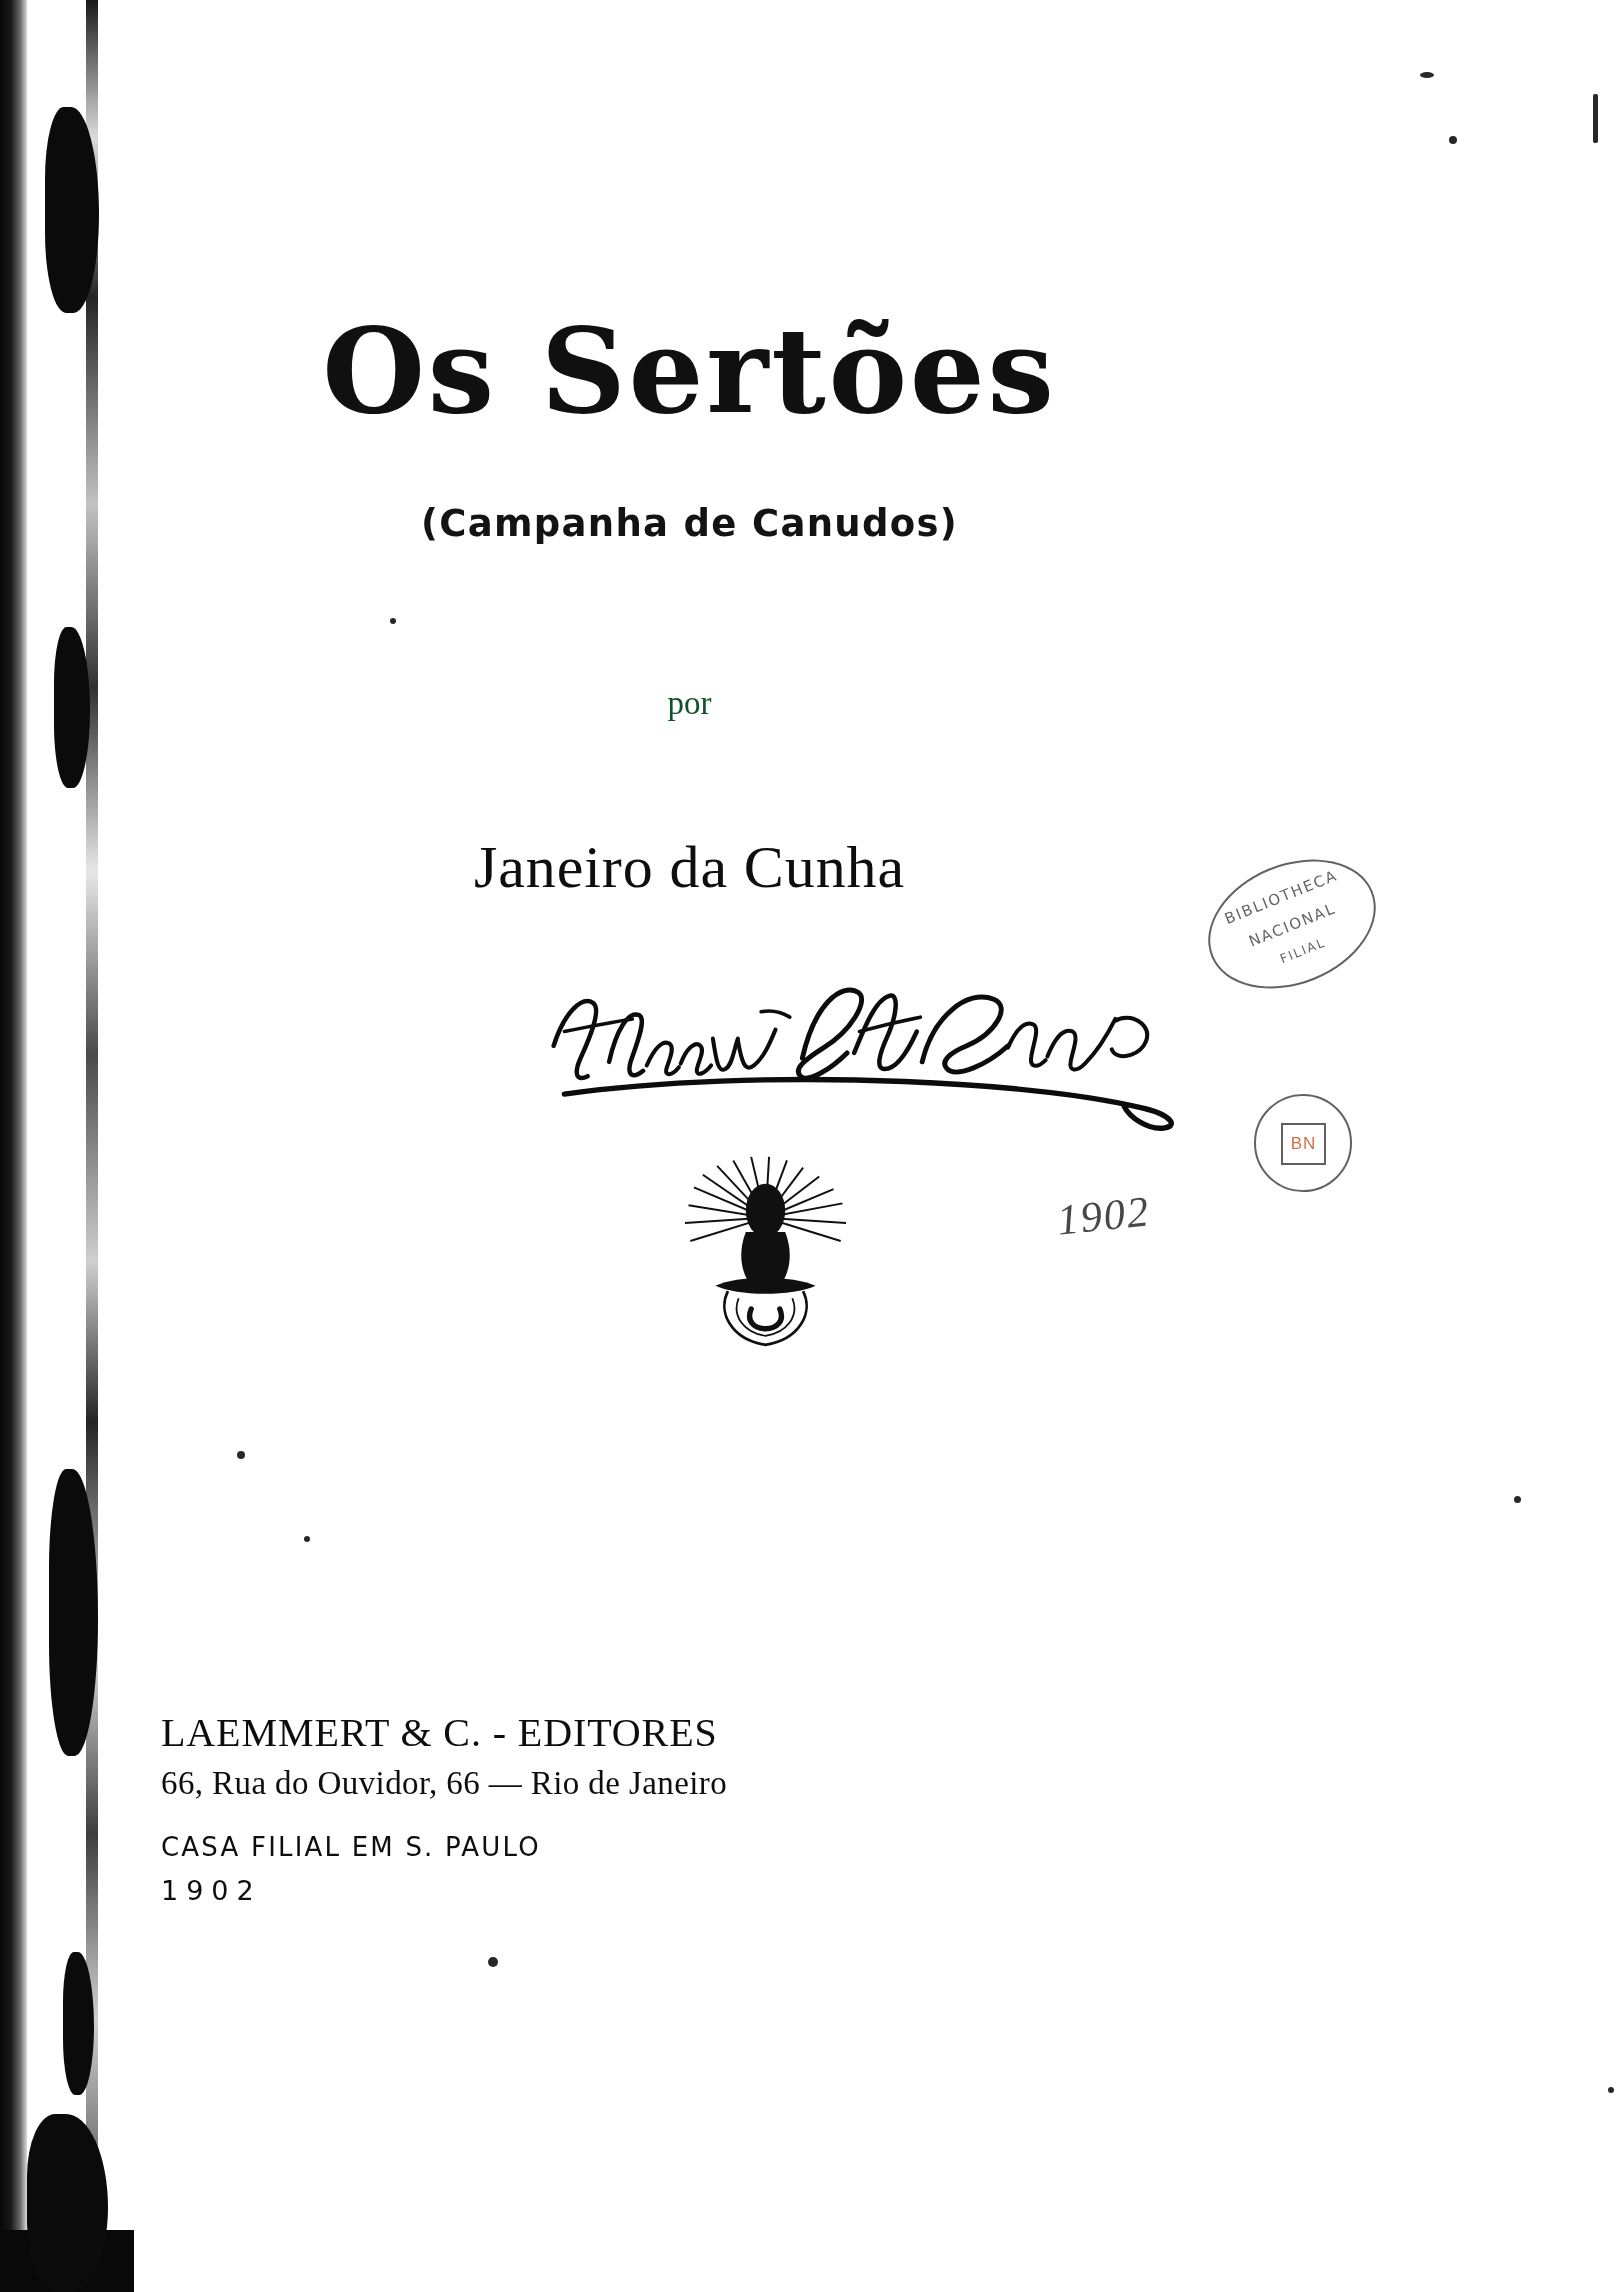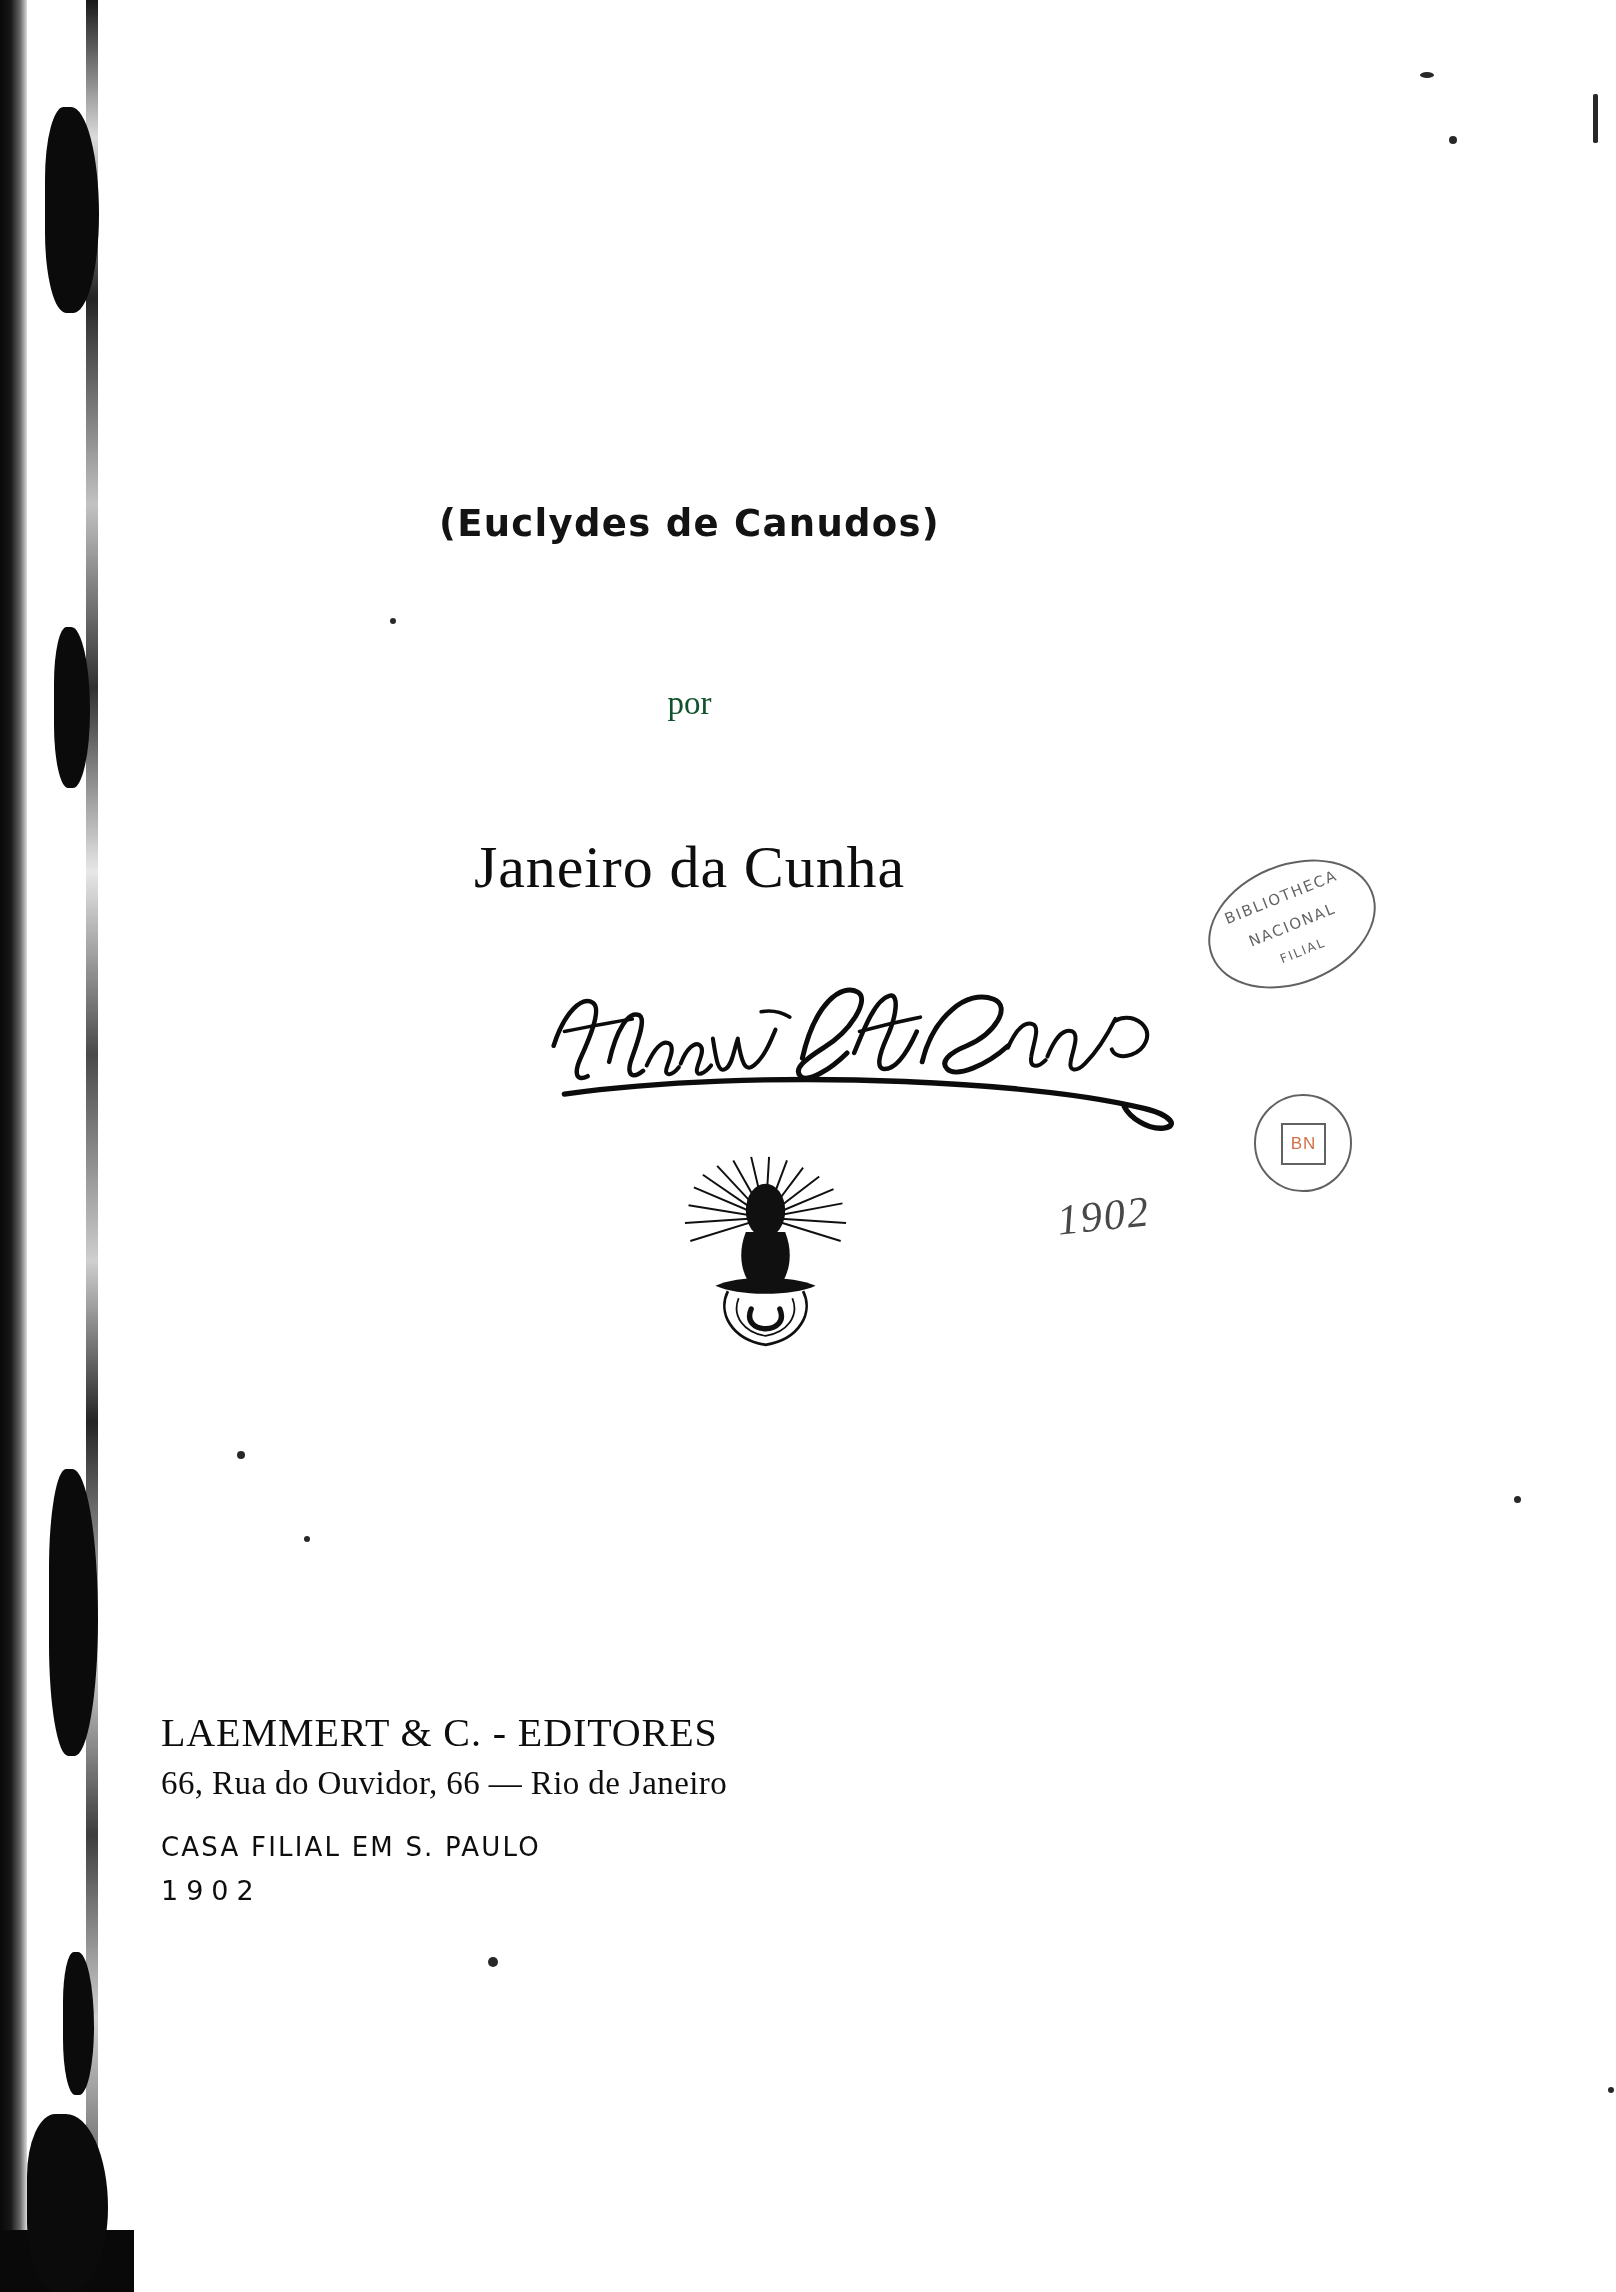--- a/index.html
+++ b/index.html
@@ -263,22 +263,23 @@
   <div class="speck" style="left:1593px; top:94px; width:4.5px; height:49px; border-radius:1.8px;"></div>
   <div class="speck" style="left:390px; top:618px; width:6.3px; height:6.3px;"></div>
   <div class="speck" style="left:1514px; top:1496px; width:7.2px; height:7.2px;"></div>
   <div class="speck" style="left:488px; top:1957px; width:9.9px; height:9.9px;"></div>
   <div class="speck" style="left:1608px; top:2087px; width:6.3px; height:6.3px;"></div>
   <div class="speck" style="left:237px; top:1451px; width:8px; height:8px;"></div>
   <div class="speck" style="left:304px; top:1536px; width:6.3px; height:6.3px;"></div>
 
   <div class="content">
 
-
-    <div class="subtitle">(Euclydes de Canudos)</div>
+    <div class="main-title">Os Sertões</div>
+
+    <div class="subtitle">(Campanha de Canudos)</div>
 
     <div class="by-line">por</div>
 
     <div class="author">Janeiro da Cunha</div>
 
     <div class="signature">
       <svg width="645" height="161" viewBox="0 0 720 180" xmlns="http://www.w3.org/2000/svg">
         <g fill="none" stroke="#0e0e0e" stroke-linecap="round" stroke-linejoin="round">
           <path d="M8,78 C20,40 40,22 52,30 C62,37 48,70 38,92 C30,110 34,118 46,112" stroke-width="5"></path>
           <path d="M20,62 C40,58 70,52 96,48" stroke-width="4"></path>

